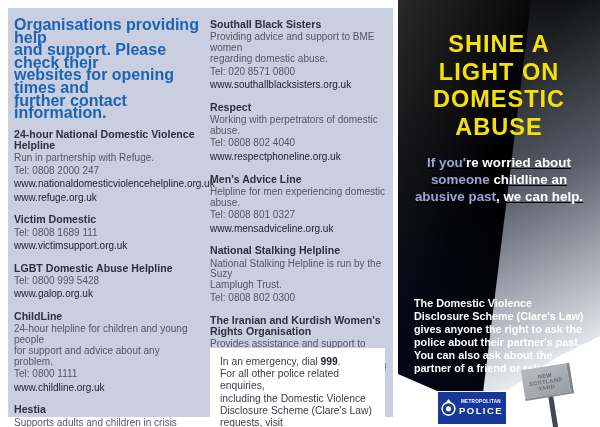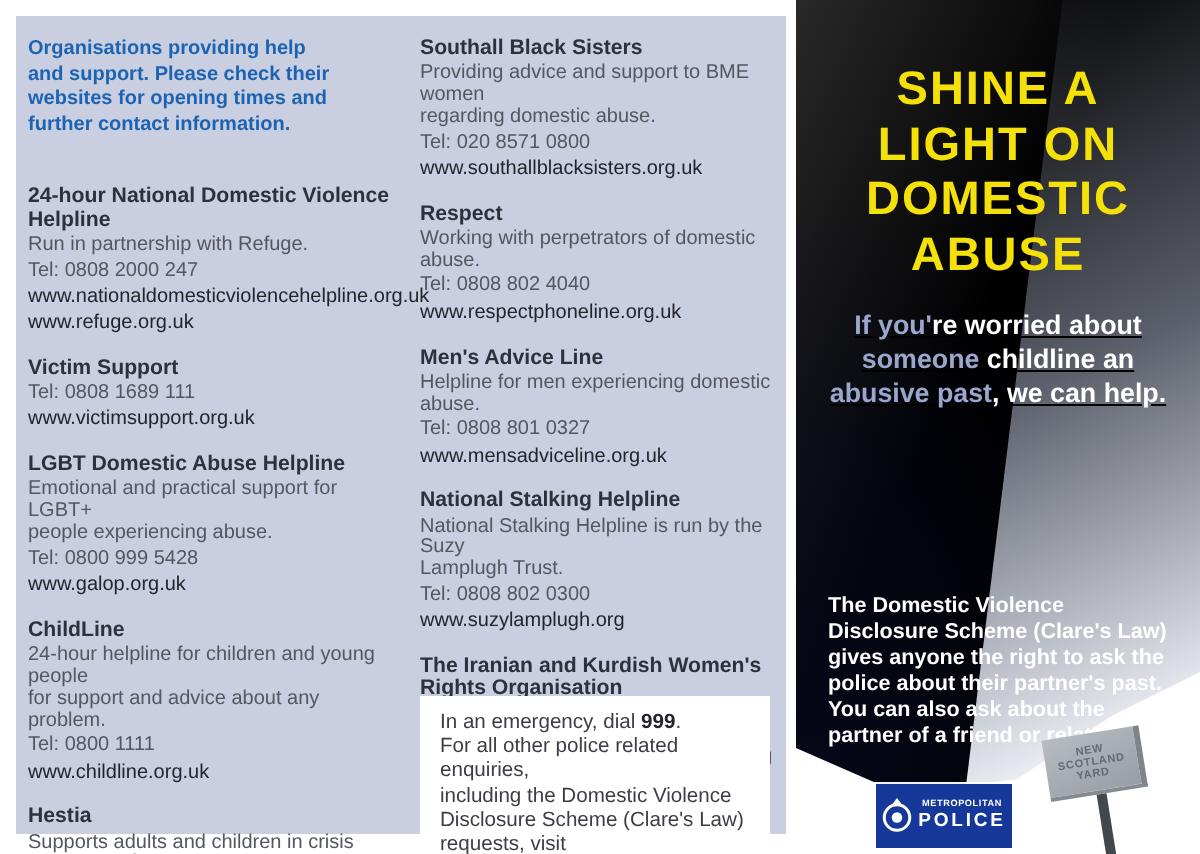--- a/index.html
+++ b/index.html
@@ -5,22 +5,22 @@
   html,body{margin:0;padding:0;background:#ffffff;}
   #page{position:relative;width:600px;height:427px;background:#ffffff;overflow:hidden;
         font-family:"Liberation Sans", sans-serif;}
 
   
   #sheet{position:absolute;left:8px;top:8px;width:385px;height:409px;background:#c9cee1;}
   .col{position:absolute;top:0;}
   #col-left{left:6px;width:186px;padding-top:11px;}
   #col-mid{left:202px;width:180px;padding-top:11px;}
 
-  .lead-header{color:#1c64b2;font-weight:bold;font-size:10px;line-height:12.6px;
-               white-space:pre-line;margin-bottom:24px;}
+  .lead-header{color:#1c64b2;font-weight:bold;font-size:16px;line-height:12.6px;
+               white-space:pre-line;margin-bottom:9px;}
   .org{margin-bottom:11px;}
   .org-name{color:#2c313c;font-weight:bold;font-size:10.6px;line-height:11.2px;
             white-space:pre-line;margin-bottom:2px;}
   .org-desc{color:#55565f;font-size:10px;line-height:10.8px;white-space:pre-line;}
   .org-tel{color:#55565f;font-size:10px;line-height:10.8px;margin-top:2px;}
   .org-url{color:#23242c;font-weight:normal;font-size:10px;line-height:10.8px;margin-top:2.5px;}
 
   
   #emergency{position:absolute;left:202px;top:340px;width:156px;background:#ffffff;
              padding:8px 9px 9px 10px;color:#3c3d46;font-size:10.3px;line-height:12.2px;}
@@ -80,29 +80,27 @@
       <div class="org">
         <div class="org-name">24-hour National Domestic Violence
 Helpline</div>
         <div class="org-desc">Run in partnership with Refuge.</div>
         <div class="org-tel">Tel: 0808 2000 247</div>
         <div class="org-url">www.nationaldomesticviolencehelpline.org.uk</div>
         <div class="org-url">www.refuge.org.uk</div>
       </div>
 
       <div class="org">
-        <div class="org-name">Victim Support</div>
+        <div class="org-name">Victim Domestic</div>
         <div class="org-tel">Tel: 0808 1689 111</div>
         <div class="org-url">www.victimsupport.org.uk</div>
       </div>
 
       <div class="org">
         <div class="org-name">LGBT Domestic Abuse Helpline</div>
-        <div class="org-desc">Emotional and practical support for LGBT+
-people experiencing abuse.</div>
         <div class="org-tel">Tel: 0800 999 5428</div>
         <div class="org-url">www.galop.org.uk</div>
       </div>
 
       <div class="org">
         <div class="org-name">ChildLine</div>
         <div class="org-desc">24-hour helpline for children and young people
 for support and advice about any problem.</div>
         <div class="org-tel">Tel: 0800 1111</div>
         <div class="org-url">www.childline.org.uk</div>
@@ -137,21 +135,20 @@
         <div class="org-desc">Helpline for men experiencing domestic abuse.</div>
         <div class="org-tel">Tel: 0808 801 0327</div>
         <div class="org-url">www.mensadviceline.org.uk</div>
       </div>
 
       <div class="org">
         <div class="org-name">National Stalking Helpline</div>
         <div class="org-desc">National Stalking Helpline is run by the Suzy
 Lamplugh Trust.</div>
         <div class="org-tel">Tel: 0808 802 0300</div>
-        <div class="org-url">www.suzylamplugh.org</div>
       </div>
 
       <div class="org">
         <div class="org-name">The Iranian and Kurdish Women's
 Rights Organisation</div>
         <div class="org-desc">Provides assistance and support to Kurdish,
 Farsi and Arabic-speaking women living in
 London.</div>
         <div class="org-tel">Tel: 020 7920 6460</div>
         <div class="org-url">www.ikwro.org.uk</div>

